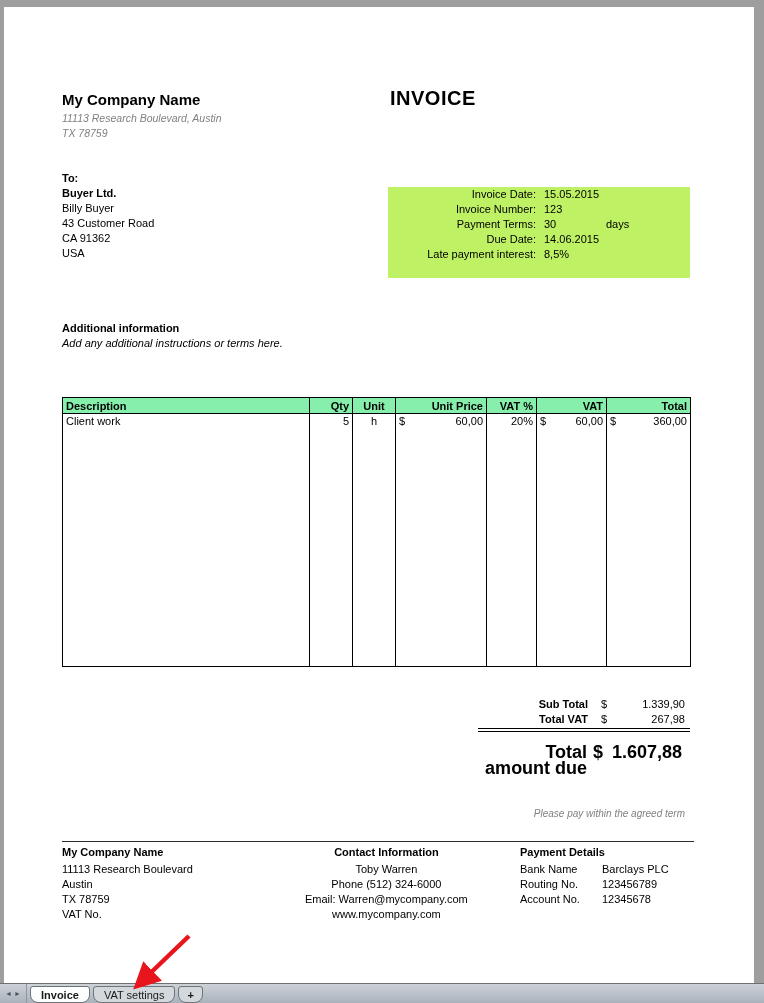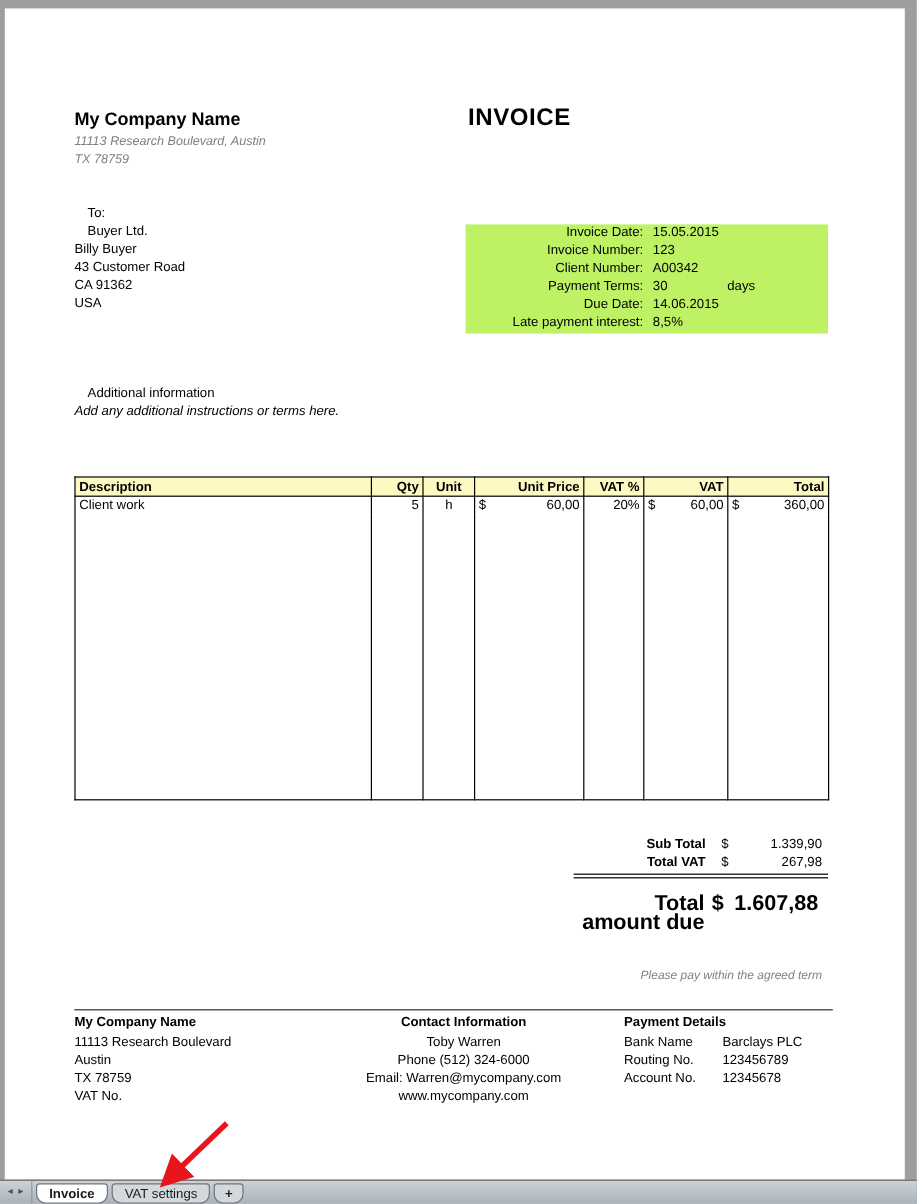--- a/index.html
+++ b/index.html
@@ -5,21 +5,21 @@
   * { margin:0; padding:0; box-sizing:border-box; }
   html,body { width:764px; height:1003px; }
   body { font-family:"Liberation Sans","DejaVu Sans",sans-serif; background:#9e9e9e; position:relative; overflow:hidden; }
   .screen { position:absolute; inset:0; width:764px; height:1003px; }
 
   
   .page { position:absolute; left:4px; top:7px; right:10px; bottom:20px; background:#fff; }
 
   .abs { position:absolute; }
   .txt { font-size:11px; color:#000; line-height:15px; }
-  .bold { font-weight:normal;margin-left:11px; }
+  .bold { font-weight:bold; }
   .muted-italic { color:#808080; font-style:italic; }
 
   
   .company-name { left:62px; top:91px; font-size:15px; font-weight:bold; }
   .company-addr1 { left:62px; top:112px; font-size:10.5px; }
   .company-addr2 { left:62px; top:127px; font-size:10.5px; }
   .invoice-title { left:390px; top:87px; font-size:20px; font-weight:bold; letter-spacing:.5px; }
 
   
   .recipient { left:62px; top:171px; }
@@ -31,21 +31,21 @@
   .dvalue { margin-left:8px; width:54px; }
   .dextra { margin-left:8px; flex:1; }
 
   
   .addl-head { left:62px; top:321px; }
   .addl-note { left:62px; top:336px; font-style:italic; }
 
   
   .items-wrap { left:62px; top:397px; }
   table.items { border-collapse:collapse; table-layout:fixed; width:628px; }
-  table.items th { background:#fef9c3; border:1px solid #000; font-size:11px; font-weight:bold; height:16px; padding:0 3px; white-space:nowrap; }
+  table.items th { background:#86efac; border:1px solid #000; font-size:11px; font-weight:bold; height:16px; padding:0 3px; white-space:nowrap; }
   table.items td { border-left:1px solid #000; border-right:1px solid #000; font-size:11px; height:15px; padding:0 3px; vertical-align:top; line-height:15px; white-space:nowrap; }
   table.items tr.filler td { height:237px; border-bottom:1px solid #000; }
   .col-desc  { width:247px; } .col-qty { width:43px; } .col-unit { width:43px; }
   .col-price { width:91px; }  .col-vatp { width:50px; } .col-vat { width:70px; } .col-total { width:84px; }
   th.h-desc { text-align:left; } th.h-qty, th.h-price, th.h-vatp, th.h-vat, th.h-total { text-align:right; } th.h-unit { text-align:center; }
   td.c-qty, td.c-vatp { text-align:right; } td.c-unit { text-align:center; }
   .money { display:flex; justify-content:space-between; }
 
   
   .totals { left:478px; top:697px; width:212px; }
@@ -102,25 +102,20 @@
 
   <div class="abs details-box">
     <div class="drow">
       <span class="dlabel">Invoice Date:</span>
       <span class="dvalue">15.05.2015</span>
       <span class="dextra"></span>
     </div>
     <div class="drow">
       <span class="dlabel">Invoice Number:</span>
       <span class="dvalue">123</span>
-      <span class="dextra"></span>
-    </div>
-    <div class="drow">
-      <span class="dlabel">Client Number:</span>
-      <span class="dvalue">A00342</span>
       <span class="dextra"></span>
     </div>
     <div class="drow">
       <span class="dlabel">Payment Terms:</span>
       <span class="dvalue">30</span>
       <span class="dextra">days</span>
     </div>
     <div class="drow">
       <span class="dlabel">Due Date:</span>
       <span class="dvalue">14.06.2015</span>

